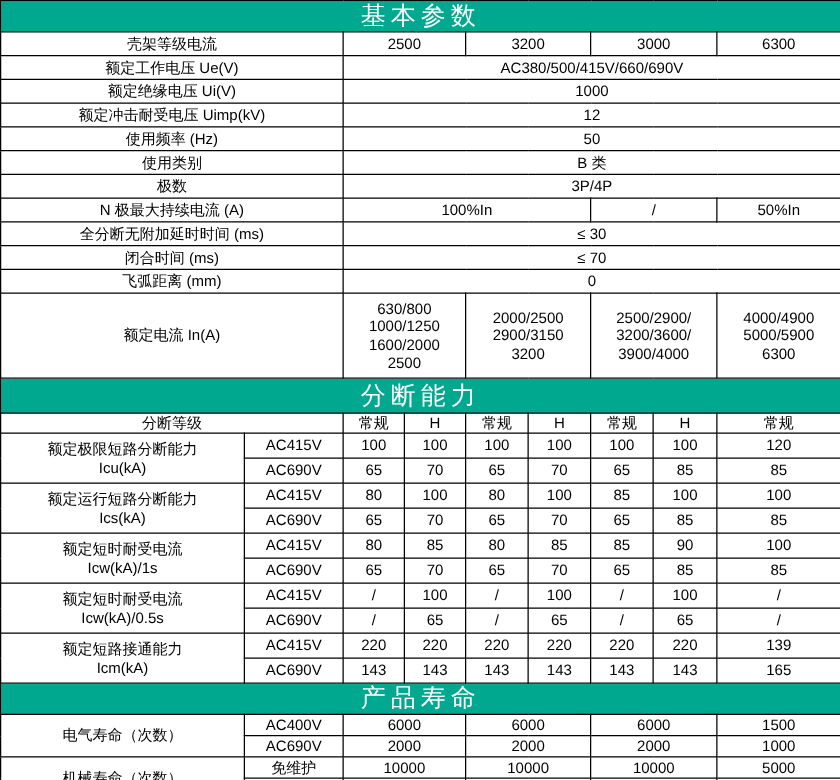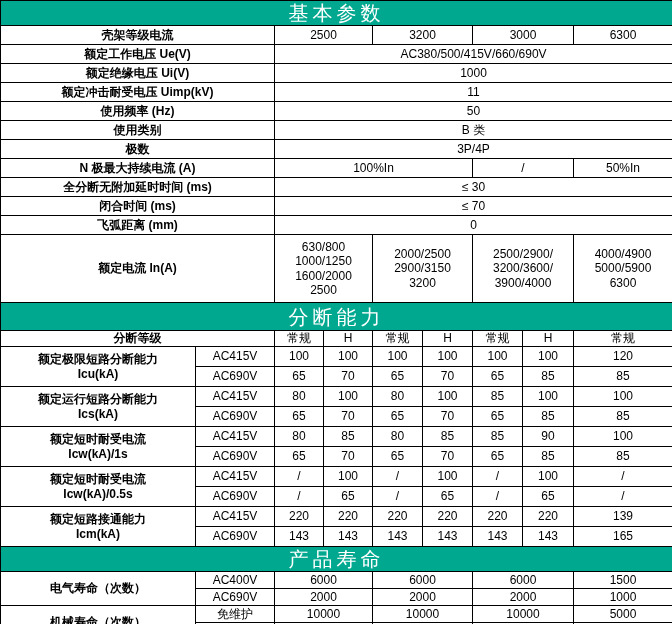--- a/index.html
+++ b/index.html
@@ -21,21 +21,20 @@
     border: 1px solid #000000;
     padding: 0 3px;
     text-align: center;
     vertical-align: middle;
     overflow: hidden;
     line-height: 1.2;
   }
   td.lbl {
     text-align: left;
     padding-left: 4px;
-    font-weight: bold;
   }
   td.sec {
     background: var(--section-bg, #00A890);
     color: var(--section-fg, #ffffff);
     font-size: 20px;
     letter-spacing: 4px;
     text-align: center;
     font-weight: normal;
   }
   .pre {
@@ -84,21 +83,21 @@
     <tr class="rh-b">
       <td class="lbl" colspan="2">额定工作电压 Ue(V)</td>
       <td colspan="7">AC380/500/415V/660/690V</td>
     </tr>
     <tr class="rh-b">
       <td class="lbl" colspan="2">额定绝缘电压 Ui(V)</td>
       <td colspan="7">1000</td>
     </tr>
     <tr class="rh-b">
       <td class="lbl" colspan="2">额定冲击耐受电压 Uimp(kV)</td>
-      <td colspan="7">11</td>
+      <td colspan="7">12</td>
     </tr>
     <tr class="rh-b">
       <td class="lbl" colspan="2">使用频率 (Hz)</td>
       <td colspan="7">50</td>
     </tr>
     <tr class="rh-b">
       <td class="lbl" colspan="2">使用类别</td>
       <td colspan="7">B 类</td>
     </tr>
     <tr class="rh-b">

